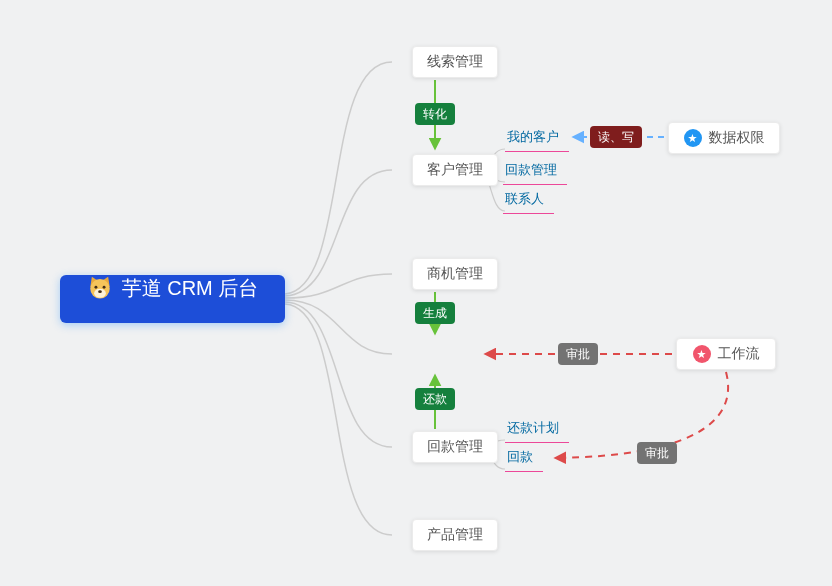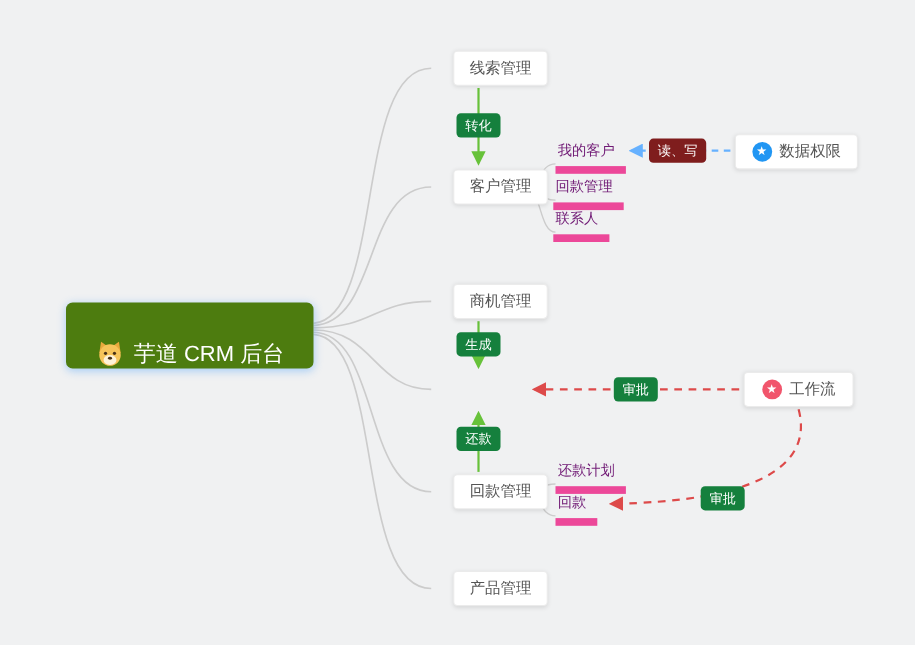--- a/index.html
+++ b/index.html
@@ -31,51 +31,51 @@
     font-size:14px;
     color:#555;
     box-sizing:border-box;
     gap:7px;
     cursor:default;
   }
   .node-main{left:412px;width:86px;height:32px;}
   .root-node{
     position:absolute;
     left:60px;top:275px;
-    width:225px;height:60px;
-    background:#4d7c0f;
+    width:225px;height:48px;
+    background:#1d4ed8;
     border-radius:6px;
     box-shadow:0 2px 8px rgba(74,159,248,.45);
     display:flex;
-    align-items:flex-end;
+    align-items:flex-start;
     justify-content:center;
     gap:9px;
     color:#ffffff;
     font-size:20px;
   }
   .badge{
     position:absolute;
     transform:translate(-50%,-50%);
     color:#ffffff;
     font-size:12px;
     line-height:1;
     padding:5px 8px;
     border-radius:4px;
     white-space:nowrap;
     z-index:3;
   }
   .badge-green{background:#15803d;}
   .badge-blue{background:#7f1d1d;}
-  .badge-red{background:#15803d;}
+  .badge-red{background:#737373;}
   .sub-label{
     position:absolute;
     font-size:13px;
-    color:#701a75;
+    color:#0369a1;
     padding:0 10px 5px 2px;
-    border-bottom:7px solid #ec4899;
+    border-bottom:1px solid #ec4899;
     white-space:nowrap;
     z-index:2;
   }
   .icon-circle{
     width:18px;height:18px;
     border-radius:50%;
     display:flex;
     align-items:center;
     justify-content:center;
     color:#ffffff;

